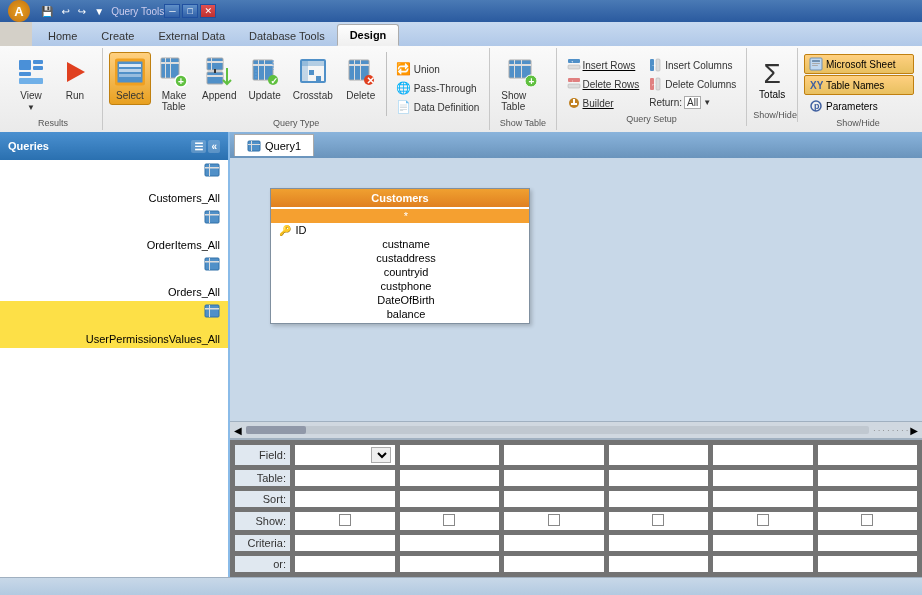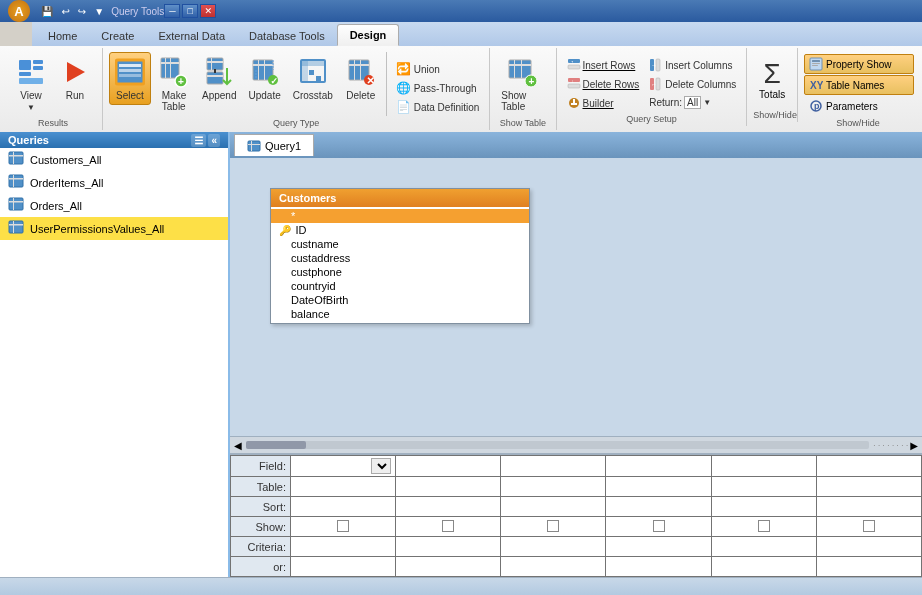--- a/index.html
+++ b/index.html
@@ -148,35 +148,36 @@
     }
     .sidebar-header {
       background: linear-gradient(to bottom, #4a90d0, #2a70b0);
       color: white;
       padding: 3px 8px;
       font-size: 11px;
       font-weight: bold;
       display: flex;
       align-items: center;
       justify-content: space-between;
-      height: 16px;
+      height: 28px;
     }
     .sidebar-header-btns { display: flex; gap: 2px; }
     .sidebar-hdr-btn {
       color: white; cursor: pointer; font-size: 10px;
       padding: 1px 3px; background: rgba(255,255,255,0.2); border-radius: 2px;
     }
     .sidebar-list { flex: 1; overflow-y: auto; }
     .sidebar-item {
       display: flex;
-      align-items: center;
-      gap: 6px;
+      align-items: flex-end;
+      gap: 12px;
       padding: 3px 8px;
       cursor: pointer;
       font-size: 11px;
+      flex-direction: column;
     }
     .sidebar-item.selected { background: #fde047; }
     .sidebar-icon { color: #4a7ab5; font-size: 14px; }
 
     
     .query-area {
       flex: 1;
       display: flex;
       flex-direction: column;
       background: #f0f0f0;
@@ -255,21 +256,21 @@
     .grid-area {
       background: white;
       border-top: 1px solid #a0b0c0;
     }
     .grid-table {
       width: 100%;
       border-collapse: collapse;
       font-size: 11px;
     }
     .grid-table td, .grid-table th {
-      border: 1px solid #737373;
+      border: 5px solid #737373;
       padding: 2px 4px;
       height: 20px;
       vertical-align: middle;
     }
     .grid-table th {
       background: #e0e8f0;
       text-align: right;
       font-weight: normal;
       width: 60px;
       color: #333;
@@ -557,21 +558,21 @@
   <div class="ribbon-group show-hide-group" style="min-width:120px;">
     <div class="ribbon-buttons" style="padding-top:4px;">
       <div style="display:flex;flex-direction:column;gap:1px;width:100%;">
         <div class="show-hide-btn active">
           <svg width="14" height="14" viewBox="0 0 14 14">
               <rect x="1" y="1" width="12" height="12" rx="1" fill="#c0d8f0" stroke="#7090b0"></rect>
               <rect x="3" y="3" width="8" height="2" fill="#7090b0" rx="0.5"></rect>
               <rect x="3" y="6" width="8" height="1" fill="#aaa" rx="0.5"></rect>
               <rect x="3" y="8" width="6" height="1" fill="#aaa" rx="0.5"></rect>
             </svg>
-          <span>Property Show</span>
+          <span>Microsoft Sheet</span>
         </div>
         <div class="show-hide-btn active">
           <svg width="14" height="14" viewBox="0 0 14 14">
               <text x="1" y="11" font-size="10" fill="#4060a0" font-weight="bold">XYZ</text>
             </svg>
           <span>Table Names</span>
         </div>
         <div class="show-hide-btn">
           <svg width="14" height="14" viewBox="0 0 14 14">
               <circle cx="7" cy="7" r="5" fill="none" stroke="#4060a0" stroke-width="1.5"></circle>
@@ -646,33 +647,33 @@
       <div class="query-tab">
         <svg width="14" height="12" viewBox="0 0 14 12">
             <rect x="1" y="1" width="12" height="10" rx="1" fill="#5090c8" stroke="#3070a8" stroke-width="1"></rect>
             <rect x="1" y="4" width="12" height="1" fill="#ddd"></rect>
             <rect x="4" y="1" width="1" height="10" fill="#ddd"></rect>
           </svg>
         <span>Query1</span>
       </div>
     </div>
 
-    <div class="query-design-area" style="height:240px;">
+    <div class="query-design-area" style="height:240px;text-align:center;">
       <div class="table-widget">
         <div class="table-title-bar">Customers</div>
         <div class="table-fields">
           <div class="table-field selected">*</div>
           <div class="table-field primary">
             <span class="key-icon">🔑</span>
             <span>ID</span>
           </div>
           <div class="table-field">custname</div>
           <div class="table-field">custaddress</div>
+          <div class="table-field">countryid</div>
           <div class="table-field">custphone</div>
-          <div class="table-field">countryid</div>
           <div class="table-field">DateOfBirth</div>
           <div class="table-field">balance</div>
         </div>
       </div>
     </div>
 
     <div class="scrollbar-area">
       <span style="font-size:10px;">◀</span>
       <div style="flex:1;height:8px;background:#c0c8d0;margin:0 4px;border-radius:2px;position:relative;">
         <div style="width:60px;height:8px;background:#9098a8;border-radius:2px;position:absolute;left:0;"></div>

